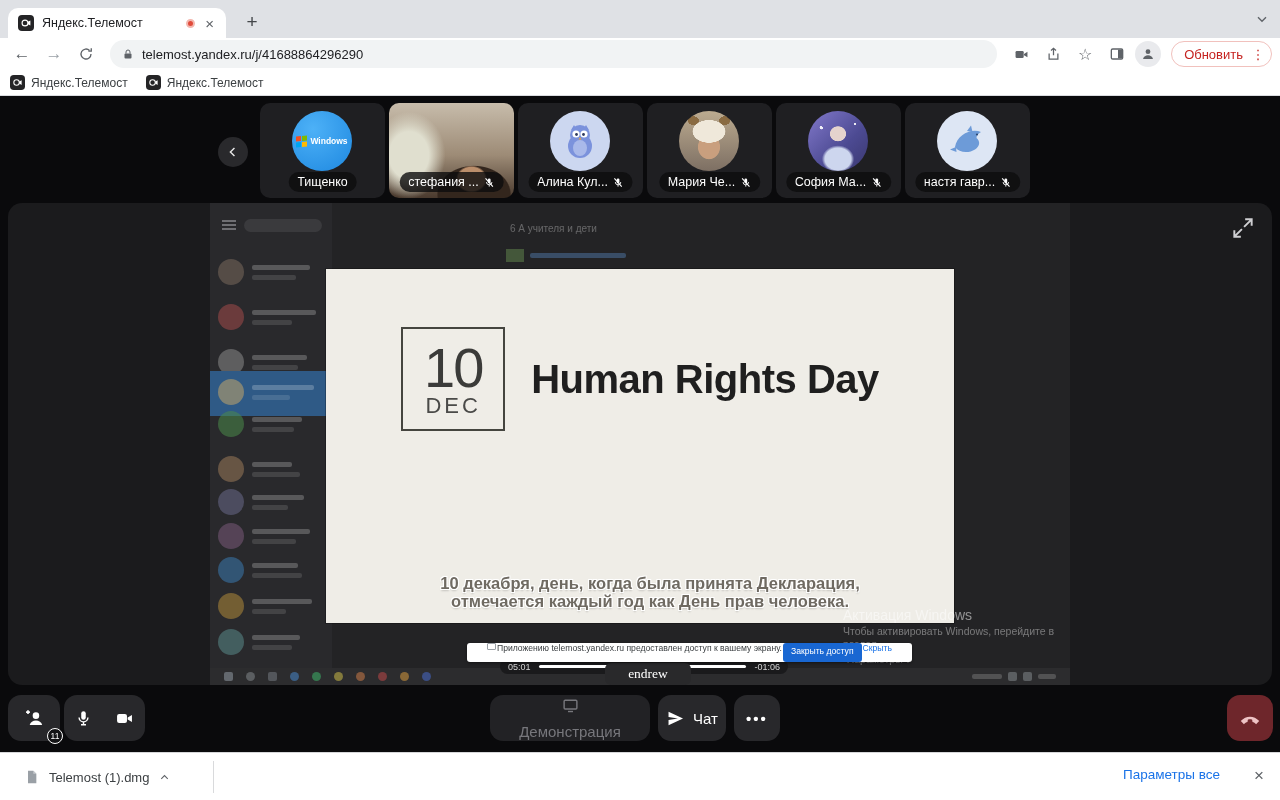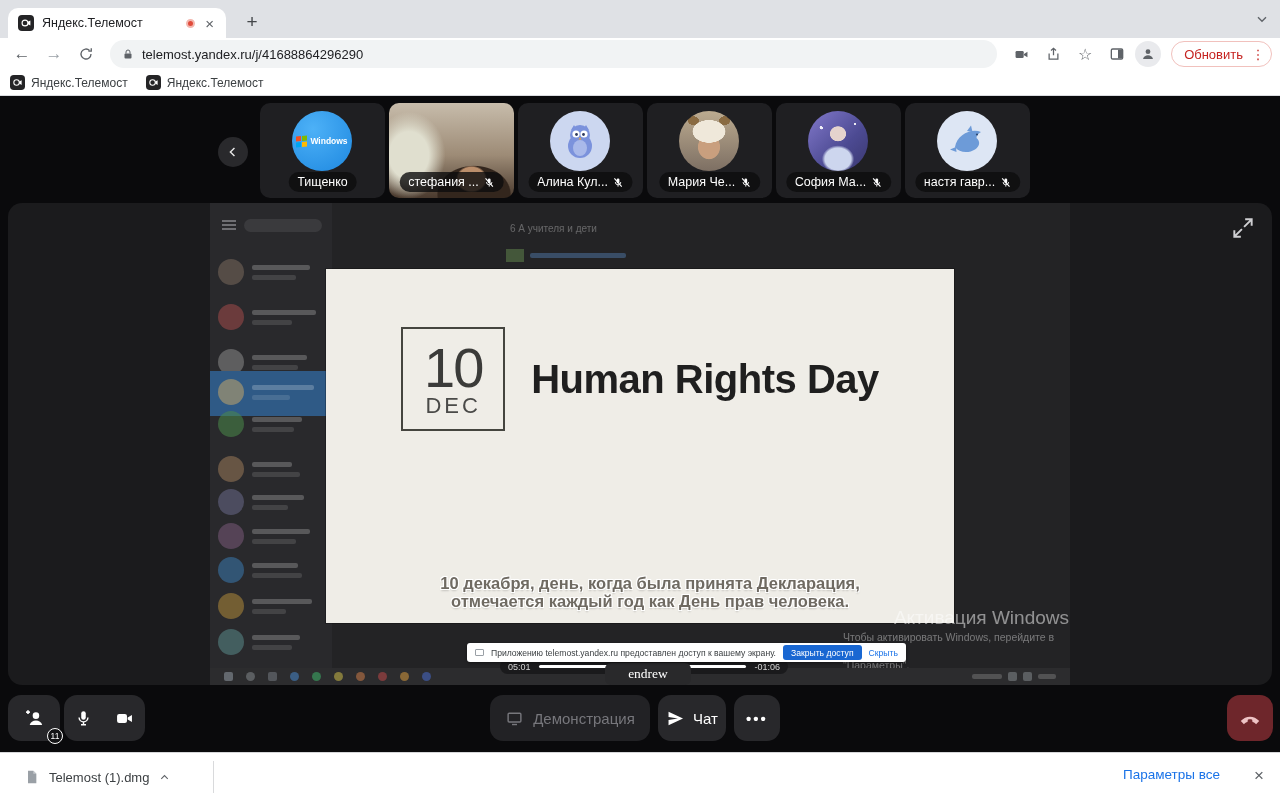--- a/index.html
+++ b/index.html
@@ -83,47 +83,47 @@
   .srow { display:flex; align-items:center; justify-content:center; gap:26px; margin-top:58px; }
   .datebox { width:104px; height:104px; border:2px solid #45453f; display:flex; flex-direction:column; align-items:center; justify-content:center; }
   .dnum { font-size:56px; font-weight:400; color:#3b3b39; letter-spacing:-2px; line-height:.95; }
   .dmonth { font-size:22px; color:#4a4a48; letter-spacing:3px; line-height:1; }
   .stitle { font-size:40px; font-weight:700; color:#1f1f1f; letter-spacing:-.5px; }
   .caps { position:absolute; bottom:12px; width:100%; text-align:center; line-height:1.08;padding-left:20px; }
   .cap { font-weight:700; color:#6f6a62; font-size:16.5px;
          text-shadow:-1px -1px 0 #fff,1px -1px 0 #fff,-1px 1px 0 #fff,1px 1px 0 #fff,0 2px 2px rgba(0,0,0,.18); }
 
   .watermark { left:633px; top:404px; width:226px; }
-  .wm1 { font-size:19px; color:rgba(255,255,255,.5);text-align:right; }
+  .wm1 { font-size:14px; color:rgba(255,255,255,.5); }
   .wm2 { font-size:10.5px; color:rgba(255,255,255,.38); line-height:1.25; margin-top:2px; }
 
   .taskbar { left:0; bottom:0; width:860px; height:17px; background:#2c2c2e; display:flex; align-items:center; gap:13px; padding:0 14px; }
   .tbi { width:9px; height:9px; border-radius:50%; opacity:.5; }
   .tbi.sq { border-radius:2px; }
   .trays { margin-left:auto; display:flex; gap:6px; align-items:center; }
   .traybar { width:30px; height:5px; background:rgba(255,255,255,.18); border-radius:2px; }
 
   .expand { right:16px; top:12px; width:26px; height:26px; }
 
-  .note { left:459px; top:440px; height:19px; background:#fff; border-radius:3px; box-shadow:0 1px 3px rgba(0,0,0,.45); display:flex; align-items:center; gap:7px; padding:0 8px; z-index:6; }
+  .note { left:459px; top:440px; height:19px; background:#fff; border-radius:3px; box-shadow:0 1px 3px rgba(0,0,0,.45); display:flex; gap:1px; padding:0 20px; z-index:6; }
   .note-ic { width:9px; height:7px; border:1.5px solid #9aa0a6; border-radius:1px; }
   .note-text { font-size:8.6px; color:#3c4043; white-space:nowrap; }
   .note-btn { background:#1967d2; color:#fff; font-size:8.6px; border-radius:3px; padding:2.5px 8px; white-space:nowrap; }
   .note-link { color:#1a73e8; font-size:8.6px; white-space:nowrap; }
 
   .player { left:492px; top:456px; width:288px; height:15px; background:rgba(26,26,28,.94); border-radius:8px; display:flex; align-items:center; padding:0 8px; gap:8px; z-index:4; }
   .ptime { font-size:9px; color:#d6d6d6; white-space:nowrap; }
   .ptrack { flex:1; height:3px; background:#fff; border-radius:2px; }
   .presenter { left:597px; top:460px; width:86px; height:22px; background:#29292b; border-radius:6px; display:flex; align-items:center; justify-content:center; z-index:5;font-family:Liberation Serif, serif; }
   .presenter span { color:#fff; font-size:13.5px; }
 
   
   .ctl { top:599px; height:46px; border-radius:13px; background:#28282b; display:flex; align-items:center; justify-content:center; }
   .badge { position:absolute; right:-3px; bottom:-3px; width:16px; height:16px; border-radius:50%; background:#141416; border:1.5px solid #fff; color:#fff; font-size:8.5px; display:flex; align-items:center; justify-content:center; }
-  .ctl-demo { color:#77777c; font-size:15px; gap:9px; background:#222225; }
+  .ctl-demo { color:#77777c; font-size:15px; gap:9px; background:#222225;flex-direction:column; }
   .ctl-chat { color:#fff; font-size:15px; gap:8px; }
   .dots { color:#fff; font-size:15px; letter-spacing:2px; font-weight:700; }
   .hang { background:#6e262b; }
 
   
   .dlbar { left:0; top:752px; width:1280px; height:48px; background:#fff; border-top:1px solid #d6d7d9; }
   .dlitem { left:16px; top:10px; height:28px; display:flex; align-items:center; gap:9px; padding:0 8px; border-radius:14px; }
   .dlname { font-size:13px; color:#3c4043; }
   .dldiv { left:213px; top:8px; width:1px; height:32px; background:#d9dadc; }
   .showall { right:60px; top:14px; font-size:13.5px; color:#1a73e8; }

